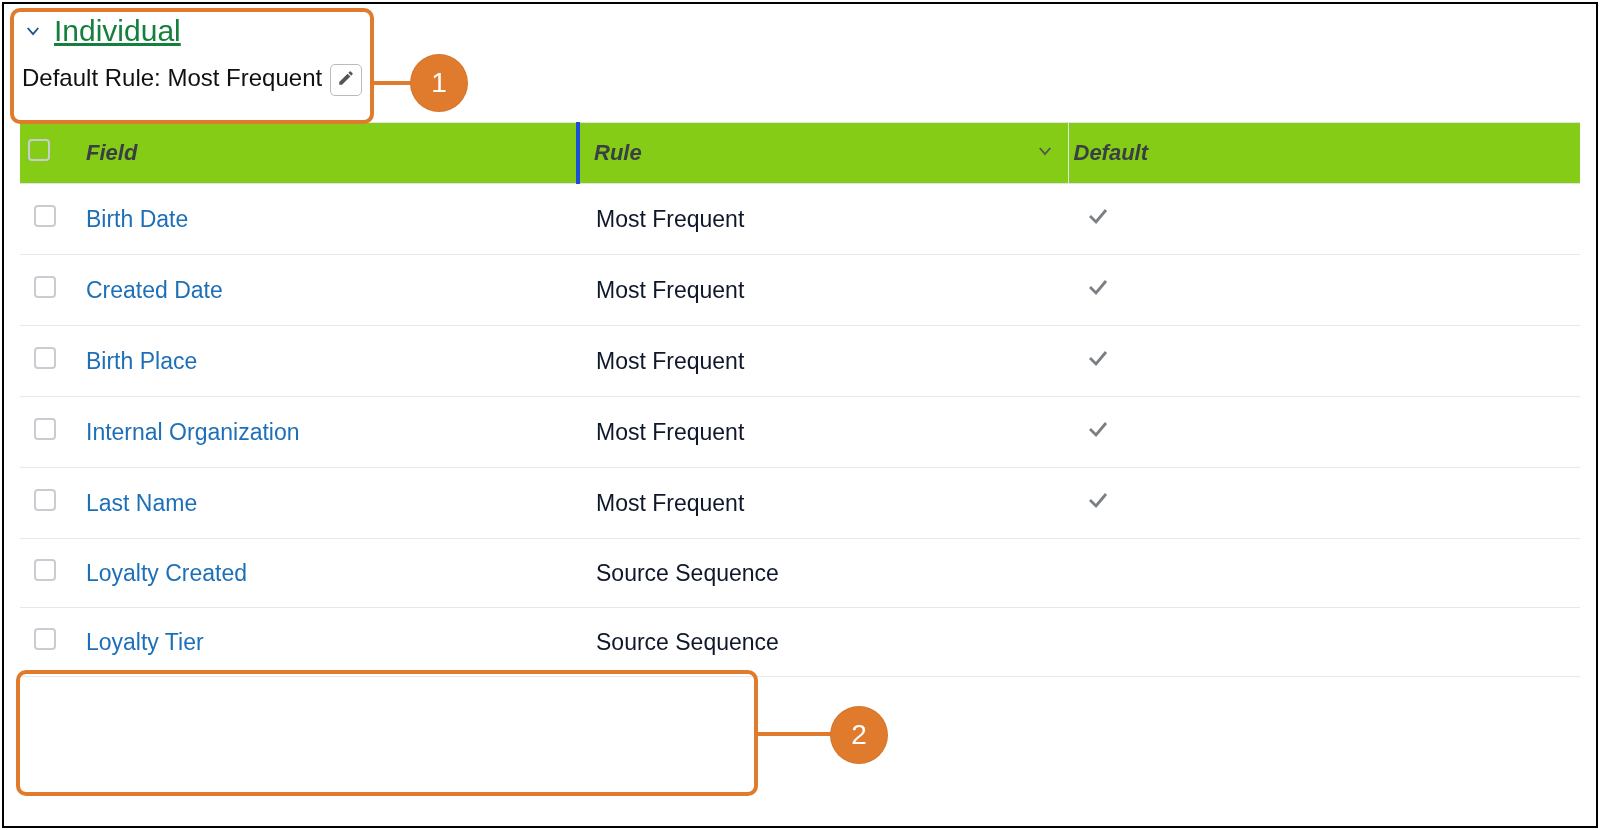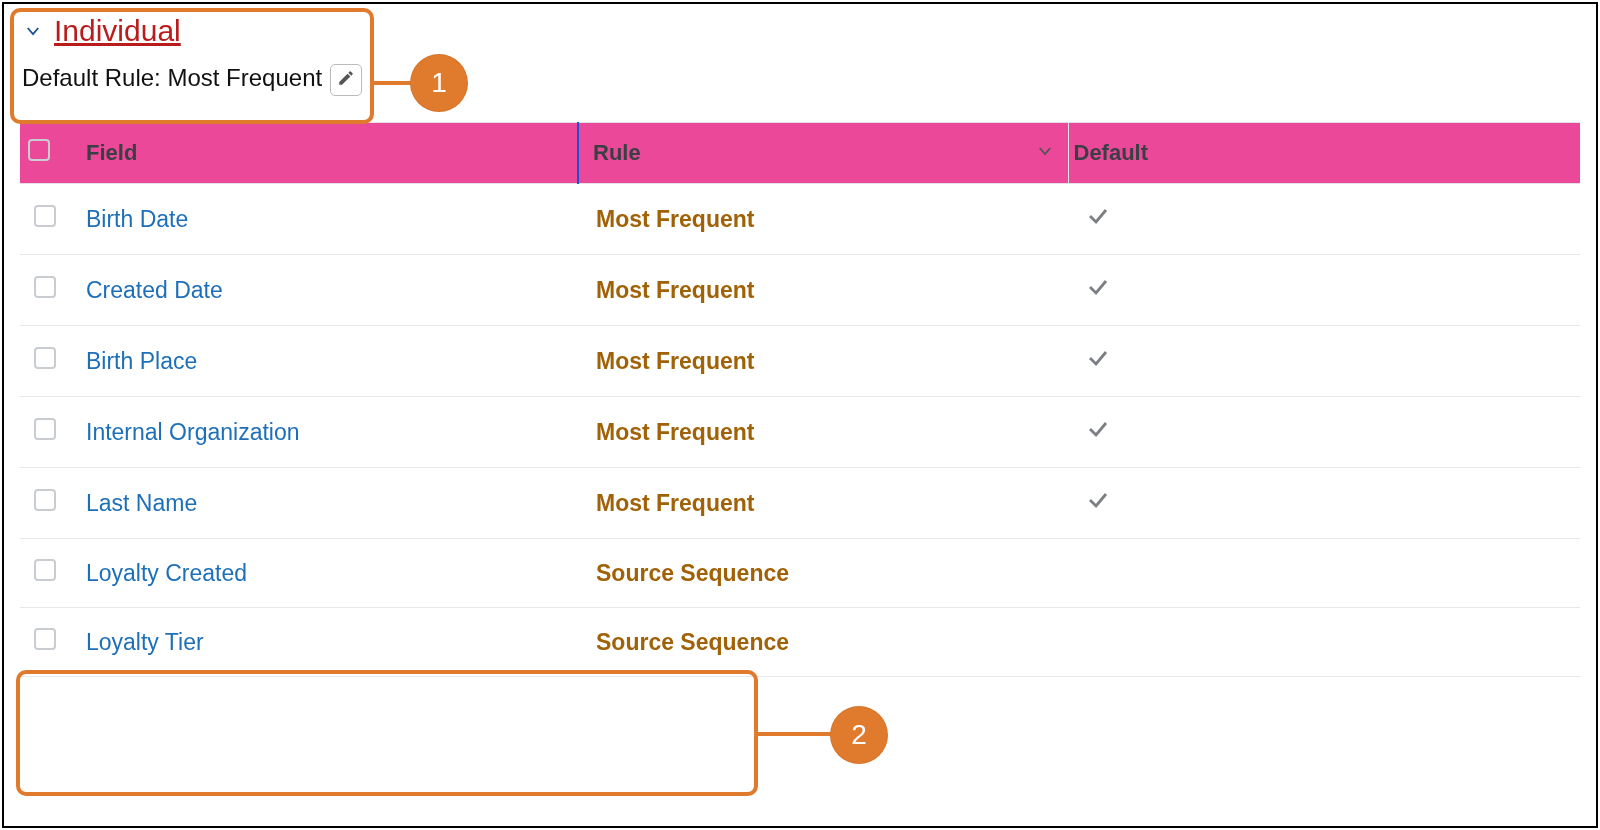--- a/index.html
+++ b/index.html
@@ -4,53 +4,53 @@
 <style>
   * { box-sizing: border-box; margin: 0; padding: 0; }
   html, body { width: 1600px; height: 830px; font-family: -apple-system, "Helvetica Neue", Arial, sans-serif; background:#fff; }
   .frame { width:1596px; height:826px; margin:2px; border:2px solid #000; position:relative; }
 
   
   .section-header { padding:10px 18px 4px 18px; }
   .section-title-row { display:flex; align-items:center; gap:10px; }
   .chevron-down { width:22px; height:22px; display:flex; align-items:center; justify-content:center; color:#1a5391; }
   .chevron-down svg { width:18px; height:18px; stroke:#1a5391; stroke-width:2.5; fill:none; }
-  .section-title { font-size:30px; color:#b91c1c; text-decoration:underline; cursor:pointer; }
+  .section-title { font-size:30px; color:#15803d; text-decoration:underline; cursor:pointer; }
   .default-rule-row { display:flex; align-items:flex-start; gap:8px; margin-top:16px; padding-left:0; }
   .default-rule-text { font-size:24px; color:#111; }
   .edit-btn { width:32px; height:32px; border:1px solid #bbb; border-radius:5px; display:flex; align-items:center; justify-content:center; cursor:pointer; background:#fff; }
   .edit-btn svg { width:18px; height:18px; fill:#555; }
 
   
   .callout { position:absolute; border:4px solid #e07b2e; border-radius:10px; pointer-events:none; }
   .callout-1 { left:6px; top:4px; width:364px; height:116px; }
   .callout-2 { left:12px; top:666px; width:742px; height:126px; }
   .badge { position:absolute; width:58px; height:58px; border-radius:50%; background:#e07b2e; color:#fff; font-size:28px; display:flex; align-items:center; justify-content:center; z-index:10; box-shadow: inset 0 0 0 1px rgba(0,0,0,.05); pointer-events:none; }
   .badge-1 { left:406px; top:50px; }
   .badge-2 { left:826px; top:702px; }
   .connector { position:absolute; height:4px; background:#e07b2e; pointer-events:none; }
   .conn-1 { left:370px; top:77px; width:38px; }
   .conn-2 { left:754px; top:728px; width:74px; }
 
   
   .table-wrap { margin:22px 16px 0 16px; }
   table { width:100%; border-collapse:collapse; }
-  thead tr { background:#ec4899; }
+  thead tr { background:#84cc16;font-style:italic; }
   thead th { text-align:left; font-size:22px; font-weight:700; color:#3a3f44; padding:16px 8px; border-top:1px solid #e0e2e5; border-bottom:1px solid #e0e2e5; }
   th.col-check { width:58px; }
   th.col-field { width:500px; }
-  th.col-rule { width:490px; border-left:2px solid #1d4ed8; padding-left:14px; position:relative; }
+  th.col-rule { width:490px; border-left:4px solid #1d4ed8; padding-left:14px; position:relative; }
   th.col-default { border-left:1px solid #e0e2e5; padding-left:5px; }
   .rule-sort { position:absolute; right:14px; top:50%; transform:translateY(-50%); }
   .rule-sort svg { width:18px; height:18px; stroke:#555; stroke-width:2.5; fill:none; }
   tbody td { padding:20px 8px; border-bottom:1px solid #e6e8eb; font-size:23px; vertical-align:middle;margin-left:10px; }
   td.cell-check { width:58px; text-align:left; padding-left:14px; }
   td.cell-field { color:#1d6fb8; }
   td.cell-field span { cursor:pointer; }
-  td.cell-rule { color:#a16207; padding-left:18px;font-weight:bold; }
+  td.cell-rule { color:#0f172a; padding-left:18px; }
   td.cell-default { padding-left:18px; }
   .checkbox { width:22px; height:22px; border:2px solid #c9ccd0; border-radius:4px; display:inline-block; }
   .check-icon svg { width:24px; height:24px; stroke:#7b7f84; stroke-width:2.8; fill:none; }
 </style>
 </head>
 <body>
 <div class="frame">
 
   <div class="callout callout-1"></div>
   <div class="connector conn-1"></div>

